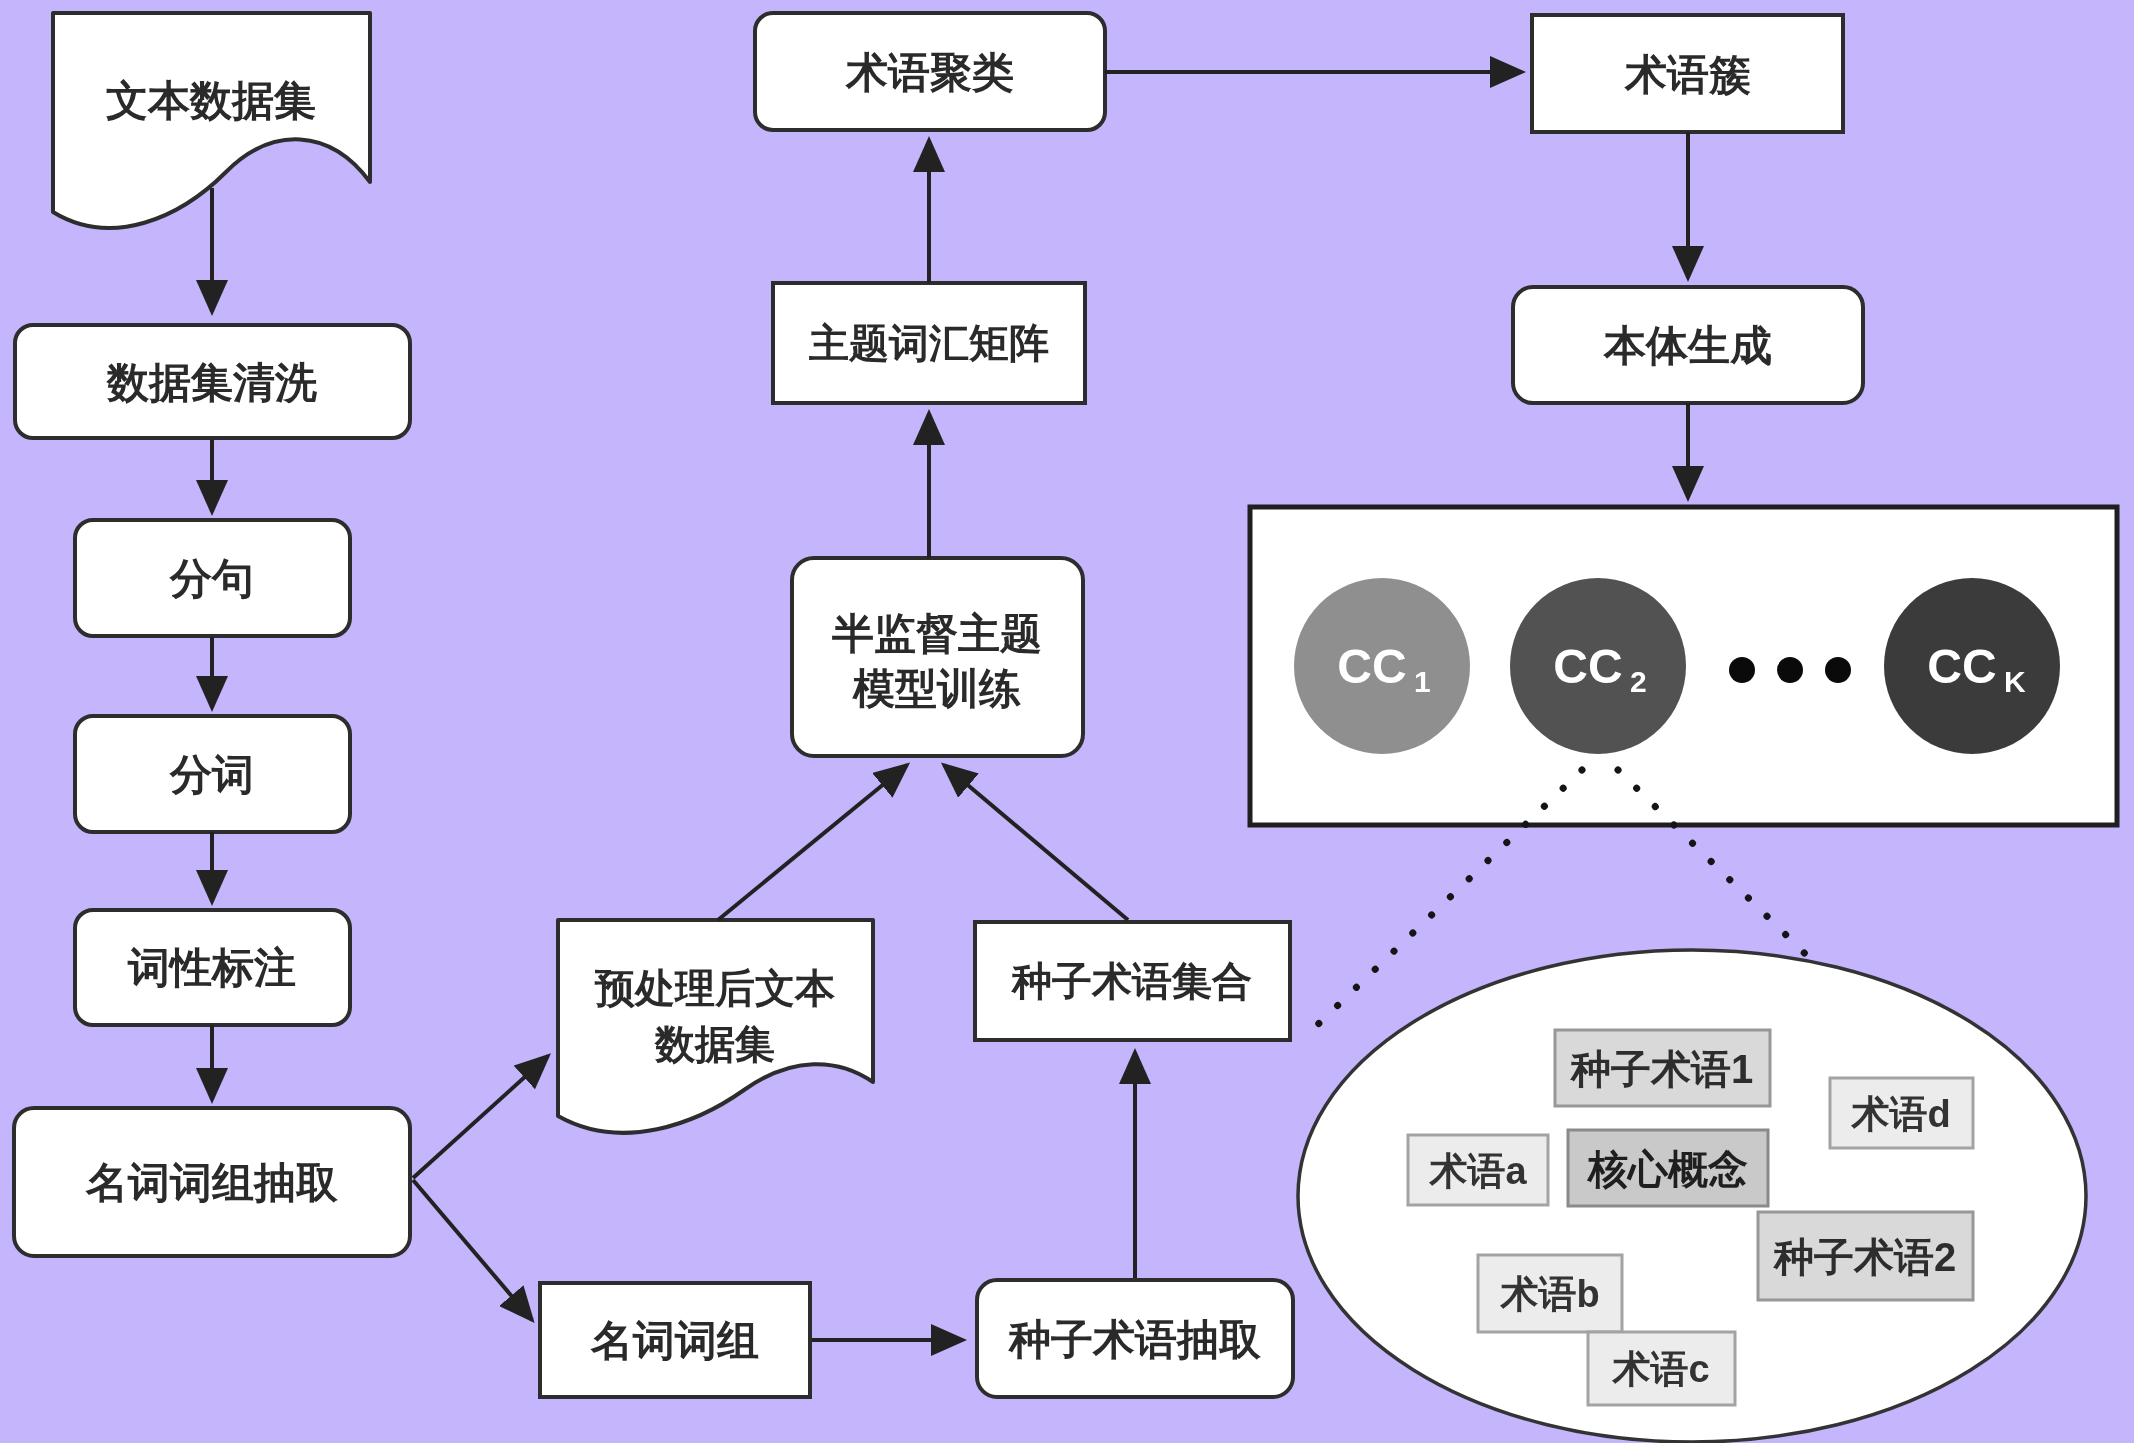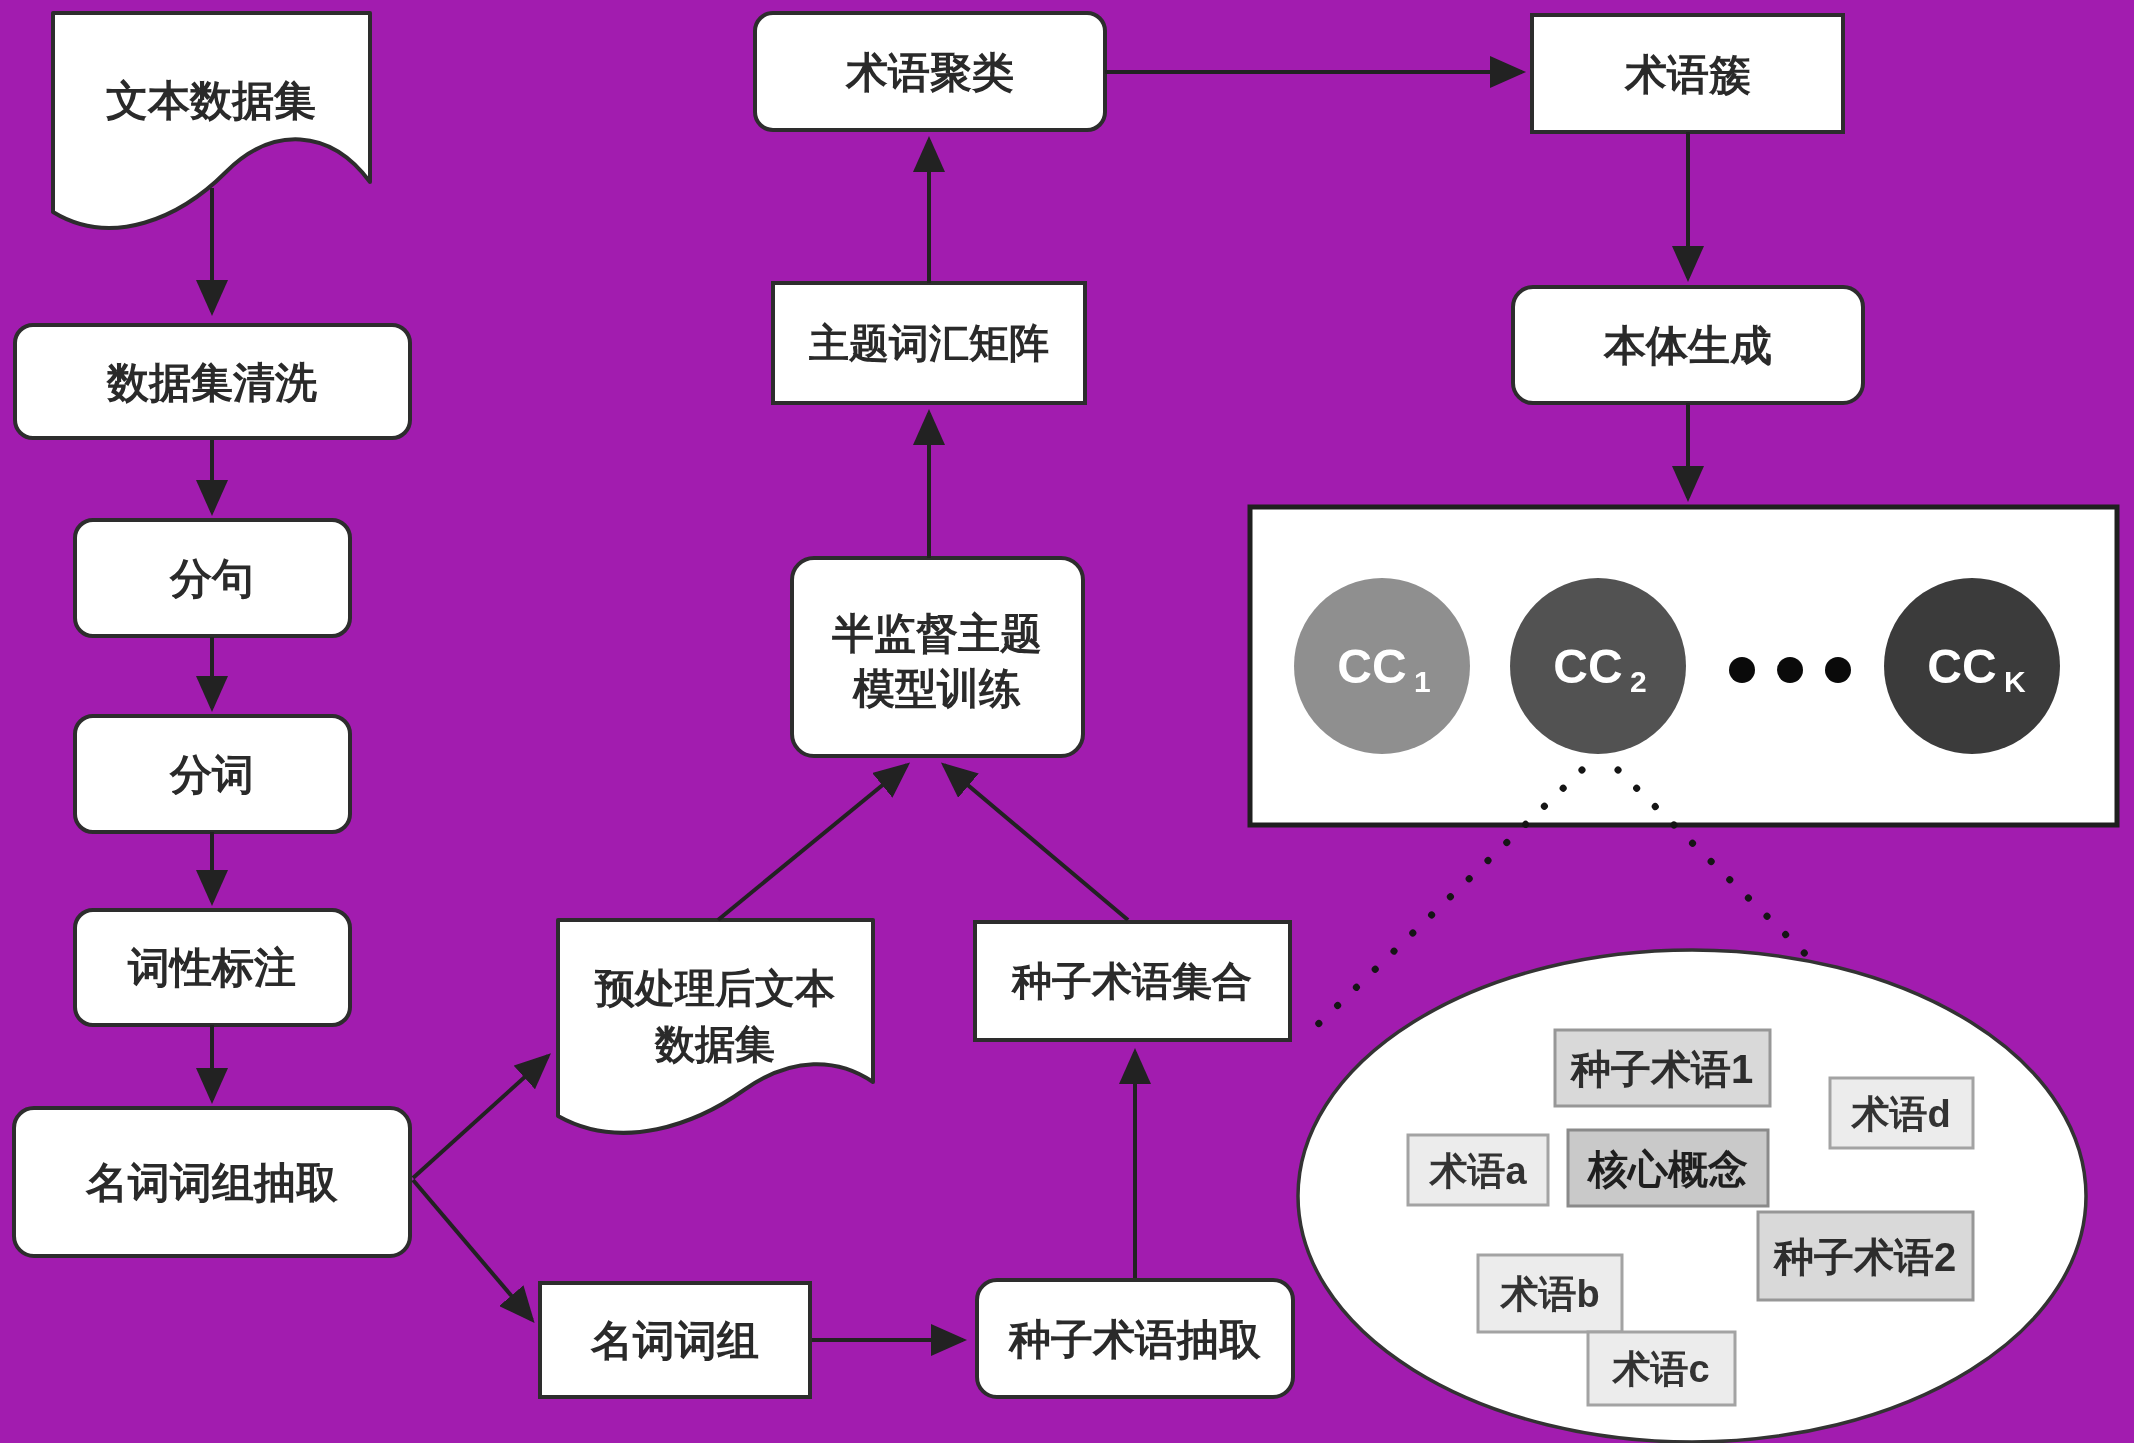--- a/index.html
+++ b/index.html
@@ -1,20 +1,20 @@
 <!DOCTYPE html>
 <html><head>
 <meta charset="utf-8">
 <style>
   html, body { margin: 0; padding: 0; background: #ffffff; }
   .stage {
     position: relative;
     width: 2134px;
     height: 1443px;
-    background: #a21caf;
+    background: #c4b5fd;
     font-family: "Liberation Sans", "DejaVu Sans", sans-serif;
     text-align: center;
   }
   svg { display: block; }
   text {
     fill: #2a2a2a;
     font-family: "Liberation Sans", "DejaVu Sans", sans-serif;
     font-weight: 600;
   }
   .node-label { font-size: 42px; }

